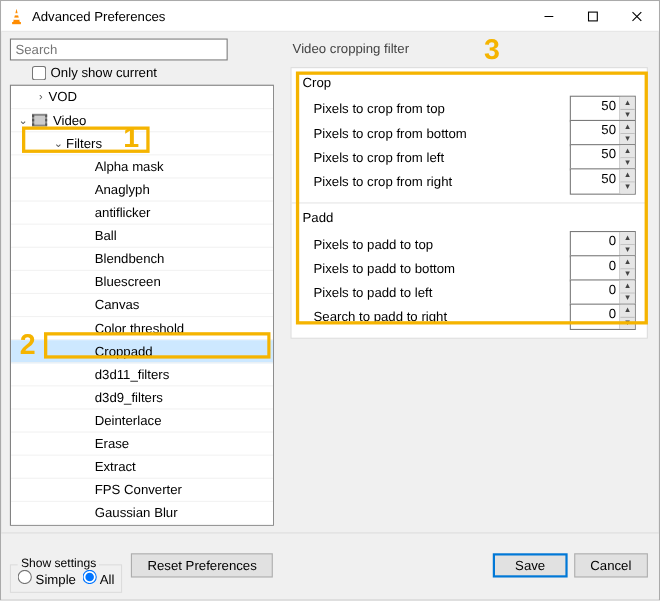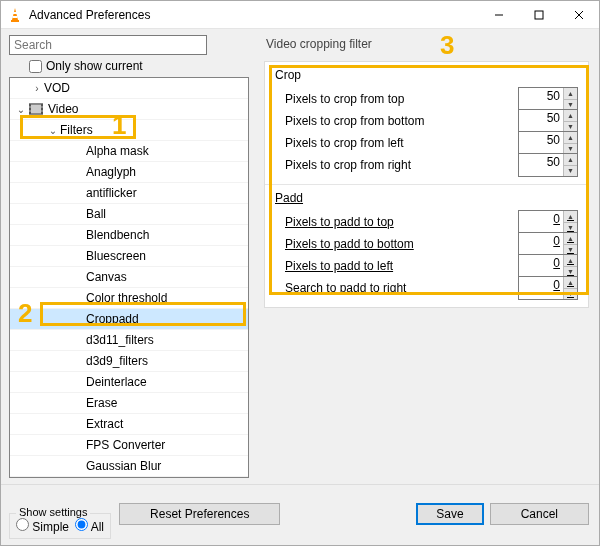--- a/index.html
+++ b/index.html
@@ -26,35 +26,35 @@
   .node .ficon { width:16px; height:14px; margin-right:4px; display:inline-flex; align-items:center; justify-content:center; }
   .node.sel { background:#cde8ff; }
   .indent0 { padding-left:4px; }
   .indent1 { padding-left:20px; }
   .indent2 { padding-left:36px; }
   .indent3 { padding-left:62px; }
   
   .rtitle { font-size:12px; color:#444; margin:2px 0 10px 2px; }
   .groupwrap { border:1px solid #dcdcdc; background:#fff; padding:0; }
   .group { padding:6px 10px 8px 10px; }
-  .group + .group { border-top:1px solid #e5e5e5;text-decoration:underline; }
+  .group + .group { border-top:1px solid #e5e5e5; }
   .group .gtitle { margin-bottom:6px; }
   .field { display:flex; align-items:center; height:22px;justify-content:center; }
   .field .flabel { flex:1; padding-left:10px; }
   .spin { width:60px; height:24px; display:flex; border:1px solid #7a7a7a; background:#fff; }
   .spin .val { flex:1; text-align:right; padding-right:3px; line-height:16px; }
   .spin .arrows { width:14px; border-left:1px solid #bcbcbc; display:flex; flex-direction:column; }
   .spin .arrows div { flex:1; background:#e6e6e6; display:flex; align-items:center; justify-content:center; font-size:7px; color:#444; line-height:1; }
   .spin .arrows div:first-child { border-bottom:1px solid #bcbcbc; }
   
   .footer { display:flex; align-items:center; padding:4px 10px 6px 8px; border-top:1px solid #ddd; background:#f0f0f0; }
   .showbox { border:1px solid #dcdcdc; padding:2px 6px 4px 6px; position:relative;margin-top:24px; }
   .showbox .legend { position:absolute; top:-8px; left:6px; background:#f0f0f0; padding:0 3px; font-size:11px; }
   .radios { display:flex; gap:6px; align-items:center; margin-top:2px; }
-  .btn { height:22px; padding:0 30px; border:1px solid #adadad; background:#e1e1e1; cursor:pointer; }
+  .btn { height:22px; padding:0 14px; border:1px solid #adadad; background:#e1e1e1; cursor:pointer; }
   .btn.primary { border:2px solid #0078d7; background:#e1e1e1; padding:0 18px; }
   
   .annot-box { position:absolute; border:3px solid #f5b400; pointer-events:none; z-index:50; }
   .annot-num { position:absolute; z-index:55; font-size:26px; font-weight:bold; color:#f5b400; pointer-events:none; font-family: Arial, sans-serif; }
 </style>
 </head>
 <body>
 
 <div class="window">
 

